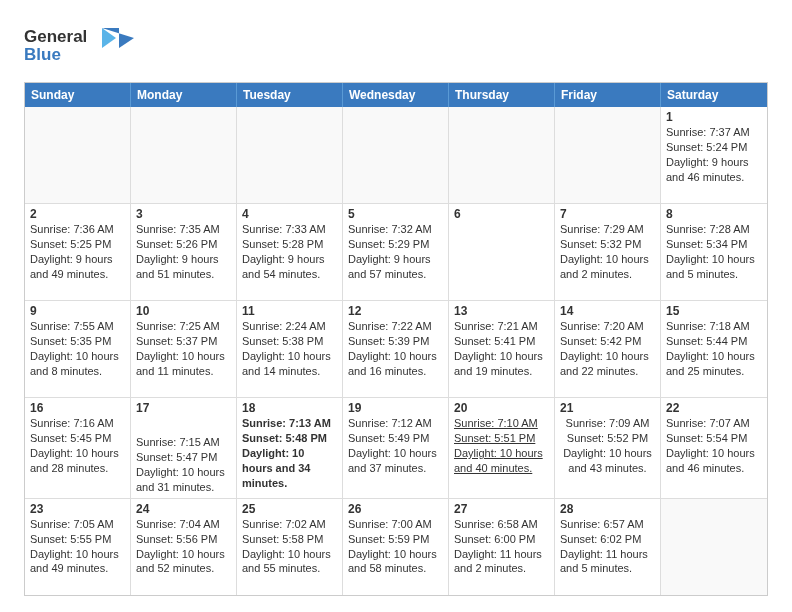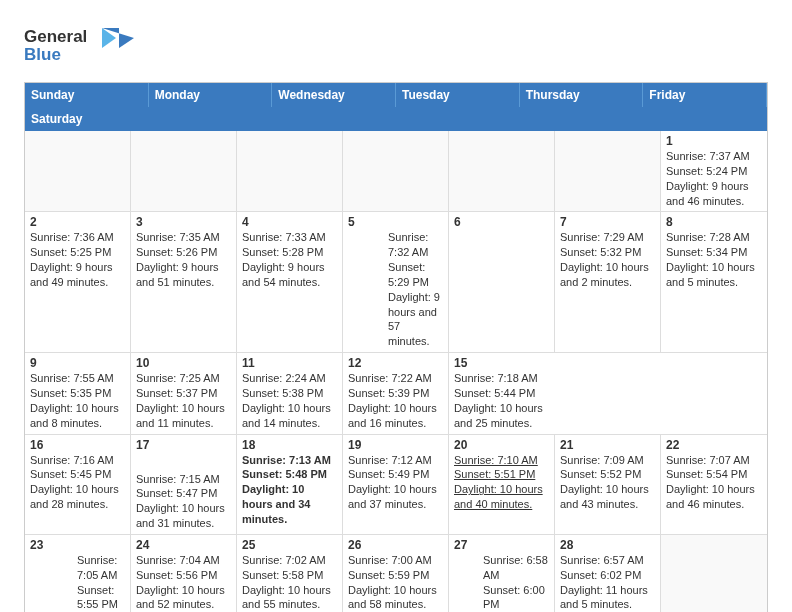--- a/index.html
+++ b/index.html
@@ -41,21 +41,21 @@
       color: #555;
     }
     .calendar {
       flex: 1;
       display: flex;
       flex-direction: column;
       border: 1px solid #ccc;
     }
     .cal-header {
       display: grid;
-      grid-template-columns: repeat(6, 1fr);
+      grid-template-columns: repeat(7, 1fr);
       background: #3a7abf;
     }
     .cal-header-cell {
       color: #fff;
       font-size: 12px;
       font-weight: bold;
       padding: 5px 6px;
       border-right: 1px solid #5a9ad5;
     }
     .cal-header-cell:last-child { border-right: none; }
@@ -115,22 +115,22 @@
     <div class="title-block">
       <div class="calendar-title"></div>
       <div class="calendar-subtitle"></div>
     </div>
   </div>
 
   <div class="calendar">
     <div class="cal-header">
     <div class="cal-header-cell">Sunday</div>
         <div class="cal-header-cell">Monday</div>
+        <div class="cal-header-cell">Tuesday</div>
         <div class="cal-header-cell">Wednesday</div>
-        <div class="cal-header-cell">Tuesday</div>
         <div class="cal-header-cell">Thursday</div>
         <div class="cal-header-cell">Friday</div>
         <div class="cal-header-cell">Saturday</div>
       </div>
     <div class="cal-body">
     <div class="cal-row">
           <div class="cal-cell empty"></div>
           <div class="cal-cell empty"></div>
           <div class="cal-cell empty"></div>
           <div class="cal-cell empty"></div>
@@ -157,21 +157,21 @@
 Daylight: 9 hours and 51 minutes.</div>
           </div>
           <div class="cal-cell">
             <span class="day-num">4</span>
             <div class="cell-text" style="white-space: pre-line;">Sunrise: 7:33 AM
 Sunset: 5:28 PM
 Daylight: 9 hours and 54 minutes.</div>
           </div>
           <div class="cal-cell">
             <span class="day-num">5</span>
-            <div class="cell-text" style="white-space: pre-line; margin-left: 40px;">Sunrise: 7:32 AM
+            <div class="cell-text" style="white-space: pre-line;">Sunrise: 7:32 AM
 Sunset: 5:29 PM
 Daylight: 9 hours and 57 minutes.</div>
           </div>
           <div class="cal-cell">
             <span class="day-num">6</span>
           </div>
           <div class="cal-cell">
             <span class="day-num">7</span>
             <div class="cell-text" style="white-space: pre-line;">Sunrise: 7:29 AM
 Sunset: 5:32 PM
@@ -203,20 +203,32 @@
 Sunset: 5:38 PM
 Daylight: 10 hours and 14 minutes.</div>
           </div>
           <div class="cal-cell">
             <span class="day-num">12</span>
             <div class="cell-text" style="white-space: pre-line;">Sunrise: 7:22 AM
 Sunset: 5:39 PM
 Daylight: 10 hours and 16 minutes.</div>
           </div>
           <div class="cal-cell">
+            <span class="day-num">13</span>
+            <div class="cell-text" style="white-space: pre-line;">Sunrise: 7:21 AM
+Sunset: 5:41 PM
+Daylight: 10 hours and 19 minutes.</div>
+          </div>
+          <div class="cal-cell">
+            <span class="day-num">14</span>
+            <div class="cell-text" style="white-space: pre-line;">Sunrise: 7:20 AM
+Sunset: 5:42 PM
+Daylight: 10 hours and 22 minutes.</div>
+          </div>
+          <div class="cal-cell">
             <span class="day-num">15</span>
             <div class="cell-text" style="white-space: pre-line;">Sunrise: 7:18 AM
 Sunset: 5:44 PM
 Daylight: 10 hours and 25 minutes.</div>
           </div>
         </div>
         <div class="cal-row">
           <div class="cal-cell">
             <span class="day-num">16</span>
             <div class="cell-text" style="white-space: pre-line;">Sunrise: 7:16 AM
@@ -242,35 +254,35 @@
 Daylight: 10 hours and 37 minutes.</div>
           </div>
           <div class="cal-cell">
             <span class="day-num">20</span>
             <div class="cell-text" style="white-space: pre-line; text-decoration: underline;">Sunrise: 7:10 AM
 Sunset: 5:51 PM
 Daylight: 10 hours and 40 minutes.</div>
           </div>
           <div class="cal-cell">
             <span class="day-num">21</span>
-            <div class="cell-text" style="white-space: pre-line;">Sunrise: 7:09 AM
+            <div class="cell-text" style="white-space: pre-line; text-align: center;">Sunrise: 7:09 AM
 Sunset: 5:52 PM
 Daylight: 10 hours and 43 minutes.</div>
           </div>
           <div class="cal-cell">
             <span class="day-num">22</span>
             <div class="cell-text" style="white-space: pre-line;">Sunrise: 7:07 AM
 Sunset: 5:54 PM
 Daylight: 10 hours and 46 minutes.</div>
           </div>
         </div>
         <div class="cal-row">
           <div class="cal-cell">
             <span class="day-num">23</span>
-            <div class="cell-text" style="white-space: pre-line; margin-left: 47px;">Sunrise: 7:05 AM
+            <div class="cell-text" style="white-space: pre-line;">Sunrise: 7:05 AM
 Sunset: 5:55 PM
 Daylight: 10 hours and 49 minutes.</div>
           </div>
           <div class="cal-cell">
             <span class="day-num">24</span>
             <div class="cell-text" style="white-space: pre-line;">Sunrise: 7:04 AM
 Sunset: 5:56 PM
 Daylight: 10 hours and 52 minutes.</div>
           </div>
           <div class="cal-cell">
@@ -280,21 +292,21 @@
 Daylight: 10 hours and 55 minutes.</div>
           </div>
           <div class="cal-cell">
             <span class="day-num">26</span>
             <div class="cell-text" style="white-space: pre-line;">Sunrise: 7:00 AM
 Sunset: 5:59 PM
 Daylight: 10 hours and 58 minutes.</div>
           </div>
           <div class="cal-cell">
             <span class="day-num">27</span>
-            <div class="cell-text" style="white-space: pre-line; margin-left: 29px;">Sunrise: 6:58 AM
+            <div class="cell-text" style="white-space: pre-line;">Sunrise: 6:58 AM
 Sunset: 6:00 PM
 Daylight: 11 hours and 2 minutes.</div>
           </div>
           <div class="cal-cell">
             <span class="day-num">28</span>
             <div class="cell-text" style="white-space: pre-line;">Sunrise: 6:57 AM
 Sunset: 6:02 PM
 Daylight: 11 hours and 5 minutes.</div>
           </div>
           <div class="cal-cell empty"></div>

